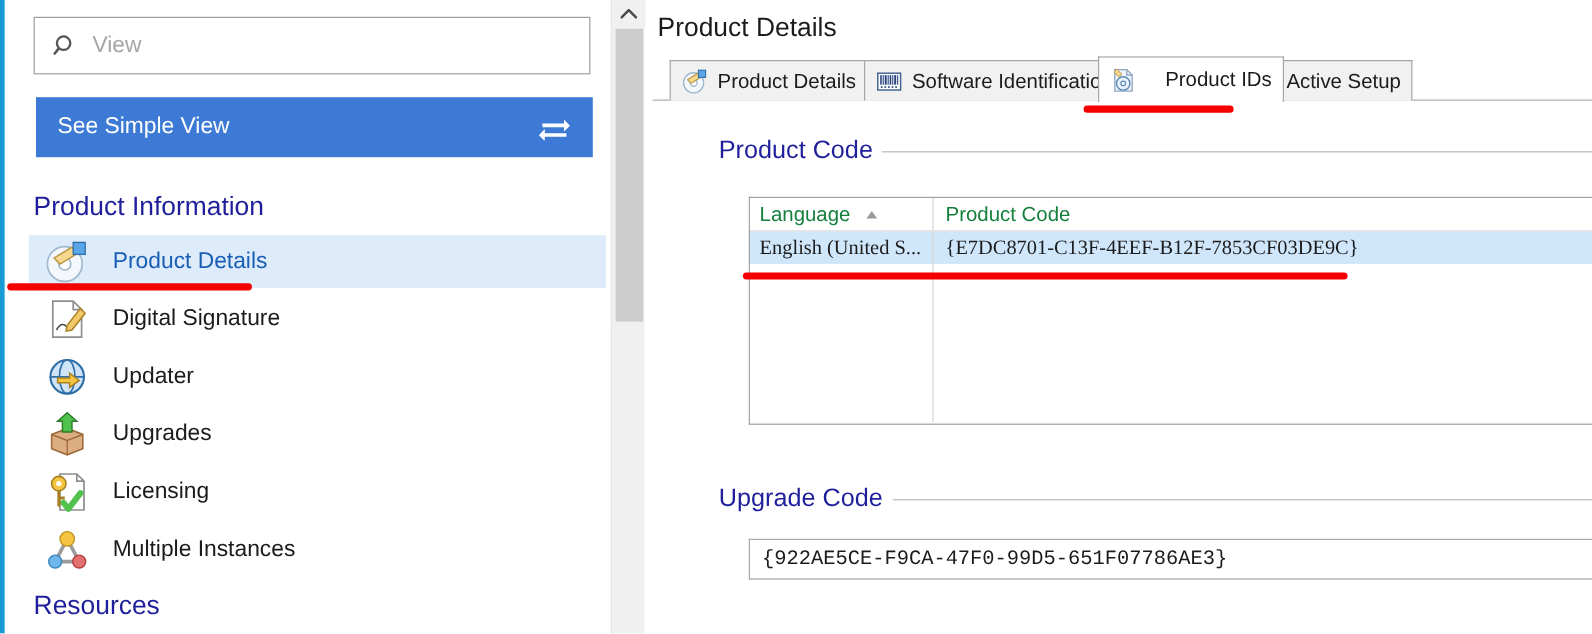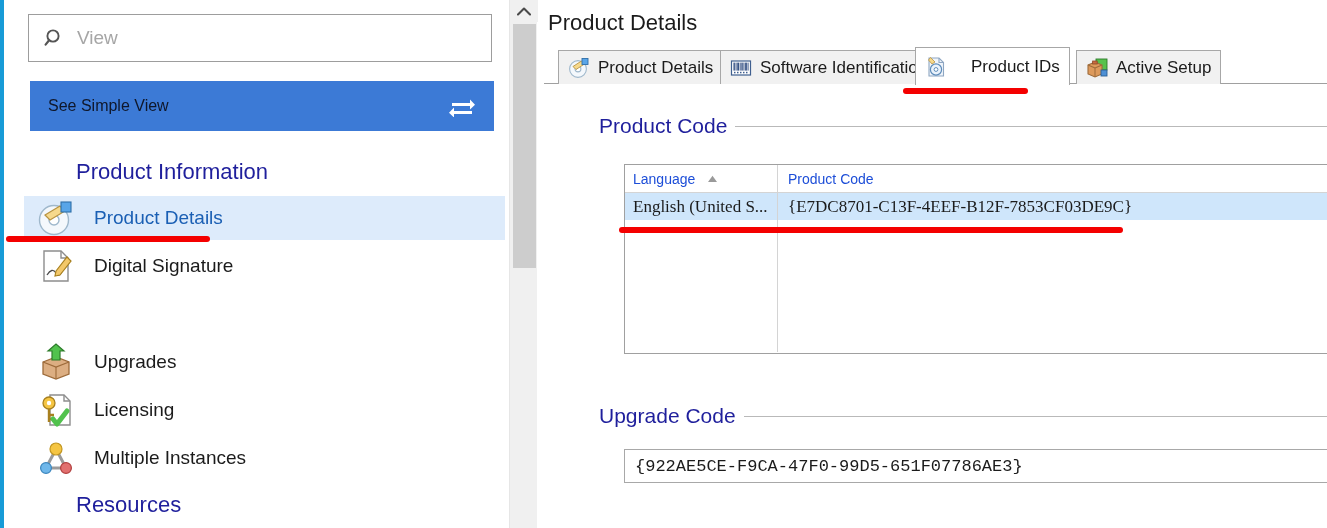--- a/index.html
+++ b/index.html
@@ -48,33 +48,32 @@
 
   .simple-view {
     position: absolute; left: 26px; top: 81px;
     width: 464px; height: 50px;
     background: #3c7ad6;
     display: flex; align-items: center;
     padding: 0 18px;
     cursor: pointer;
   }
   .simple-view-label {
-    color: #0f172a; font-size: 16px;
+    color: #ffffff; font-size: 19px;
     flex: 1 1 auto;
     font-family: "Liberation Sans", sans-serif;
   }
   .swap-icon { width: 28px; height: 22px; flex: 0 0 auto; }
 
   .section-title {
     position: absolute; left: 24px;
     font-size: 22px;
     color: #1f1f9c;
     font-family: "Liberation Sans", sans-serif;
     white-space: nowrap;
-    margin-left: 48px;
   }
   #sb-title-product { top: 159px; }
   #sb-title-resources { top: 492px; }
 
   .nav-item {
     position: absolute; left: 20px;
     width: 481px; height: 44px;
     display: flex; align-items: center;
     cursor: pointer;
   }
@@ -203,21 +202,21 @@
     border-right: 1px solid #d4d4d4;
     cursor: pointer;
   }
   .grid-col-code {
     flex: 1 1 auto;
     display: flex; align-items: center;
     padding-left: 10px;
     cursor: pointer;
   }
   .grid-head-text {
-    font-size: 14px; color: #1d4ed8;
+    font-size: 17px; color: #15803d;
     font-family: "Liberation Sans", sans-serif;
     white-space: nowrap;
   }
   .sort-arrow { margin-left: 12px; width: 11px; height: 8px; }
 
   .grid-row {
     display: flex;
     height: 27px;
     background: #cfe6fb;
     cursor: pointer;
@@ -320,20 +319,29 @@
     <div class="nav-item" style="top:244px;">
       <svg class="nav-icon" viewBox="0 0 40 38">
         <path d="M8 4 H25 L32 11 V34 H8 Z" fill="#ffffff" stroke="#8d8d8d" stroke-width="1.4"></path>
         <path d="M25 4 V11 H32" fill="none" stroke="#8d8d8d" stroke-width="1.4"></path>
         <path d="M11 28 q5 -8 9 -2 t7 -6" fill="none" stroke="#4b4b4b" stroke-width="1.3"></path>
         <path d="M20 24 L31 10 L35 14 L24 28 L19 29 Z" fill="#f3c86a" stroke="#a8801f" stroke-width="1.2"></path>
       </svg>
       <span class="nav-label">Digital Signature</span>
     </div>
 
+    <div class="nav-item" style="top:292px;">
+      <svg class="nav-icon" viewBox="0 0 40 38">
+        <circle cx="20" cy="19" r="14" fill="#cfe4f7" stroke="#2f6fa8" stroke-width="1.8"></circle>
+        <ellipse cx="20" cy="19" rx="6.5" ry="14" fill="none" stroke="#2f6fa8" stroke-width="1.4"></ellipse>
+        <line x1="6" y1="19" x2="34" y2="19" stroke="#2f6fa8" stroke-width="1.4"></line>
+        <path d="M12 20 h10 v-4 l8 6 -8 6 v-4 h-10 z" fill="#f5c542" stroke="#a8801f" stroke-width="1.2"></path>
+      </svg>
+      <span class="nav-label">Updater</span>
+    </div>
 
     <div class="nav-item" style="top:340px;">
       <svg class="nav-icon" viewBox="0 0 40 38">
         <path d="M7 19 L20 14 L33 19 L33 31 L20 36 L7 31 Z" fill="#dcae82" stroke="#9d6b3a" stroke-width="1.3"></path>
         <path d="M7 19 L20 24 L33 19" fill="none" stroke="#9d6b3a" stroke-width="1.3"></path>
         <line x1="20" y1="24" x2="20" y2="36" stroke="#9d6b3a" stroke-width="1.1"></line>
         <path d="M16 17 V8 H12 L20 1 L28 8 H24 V17 Z" fill="#51c24d" stroke="#2d7c2a" stroke-width="1.2"></path>
       </svg>
       <span class="nav-label">Upgrades</span>
     </div>
@@ -414,21 +422,21 @@
         <svg class="tab-icon" viewBox="0 0 22 22">
           <path d="M4 2 H14 L18.5 6.5 V20 H4 Z" fill="#f0f4fa" stroke="#8ea6c2" stroke-width="1.1"></path>
           <path d="M14 2 V6.5 H18.5" fill="none" stroke="#8ea6c2" stroke-width="1.1"></path>
           <circle cx="11" cy="13.5" r="5.6" fill="#eaf2fb" stroke="#5d8cba" stroke-width="1.2"></circle>
           <circle cx="11" cy="13.5" r="1.9" fill="#ffffff" stroke="#5d8cba" stroke-width="1"></circle>
           <path d="M5.5 1.5 L10 6 L7 8 L3.5 4 Z" fill="#f6d98c" stroke="#b89341" stroke-width="0.8"></path>
         </svg>
         <span class="tab-label">Product IDs</span>
       </div>
 
-      <div class="tab" style="left:532px;align-items:center;">
+      <div class="tab" style="left:488px;align-items:center;">
         <svg class="tab-icon" viewBox="0 0 22 22">
           <rect x="10" y="2" width="11" height="11" fill="#57c24d" stroke="#2d7c2a" stroke-width="0.9"></rect>
           <path d="M2 8 L9 5 L16 8 V17 L9 20 L2 17 Z" fill="#dd9a5c" stroke="#9d6b3a" stroke-width="1.1"></path>
           <path d="M2 8 L9 11 L16 8" fill="none" stroke="#9d6b3a" stroke-width="1.1"></path>
           <line x1="9" y1="11" x2="9" y2="20" stroke="#9d6b3a" stroke-width="1"></line>
           <rect x="6.6" y="4" width="4.6" height="3" fill="#c76a3f" stroke="#8d4a27" stroke-width="0.8"></rect>
           <rect x="15" y="13" width="6" height="6" fill="#4d8fd4" stroke="#2b5f96" stroke-width="0.9"></rect>
         </svg>
         <span class="tab-label">Active Setup</span>
       </div>

